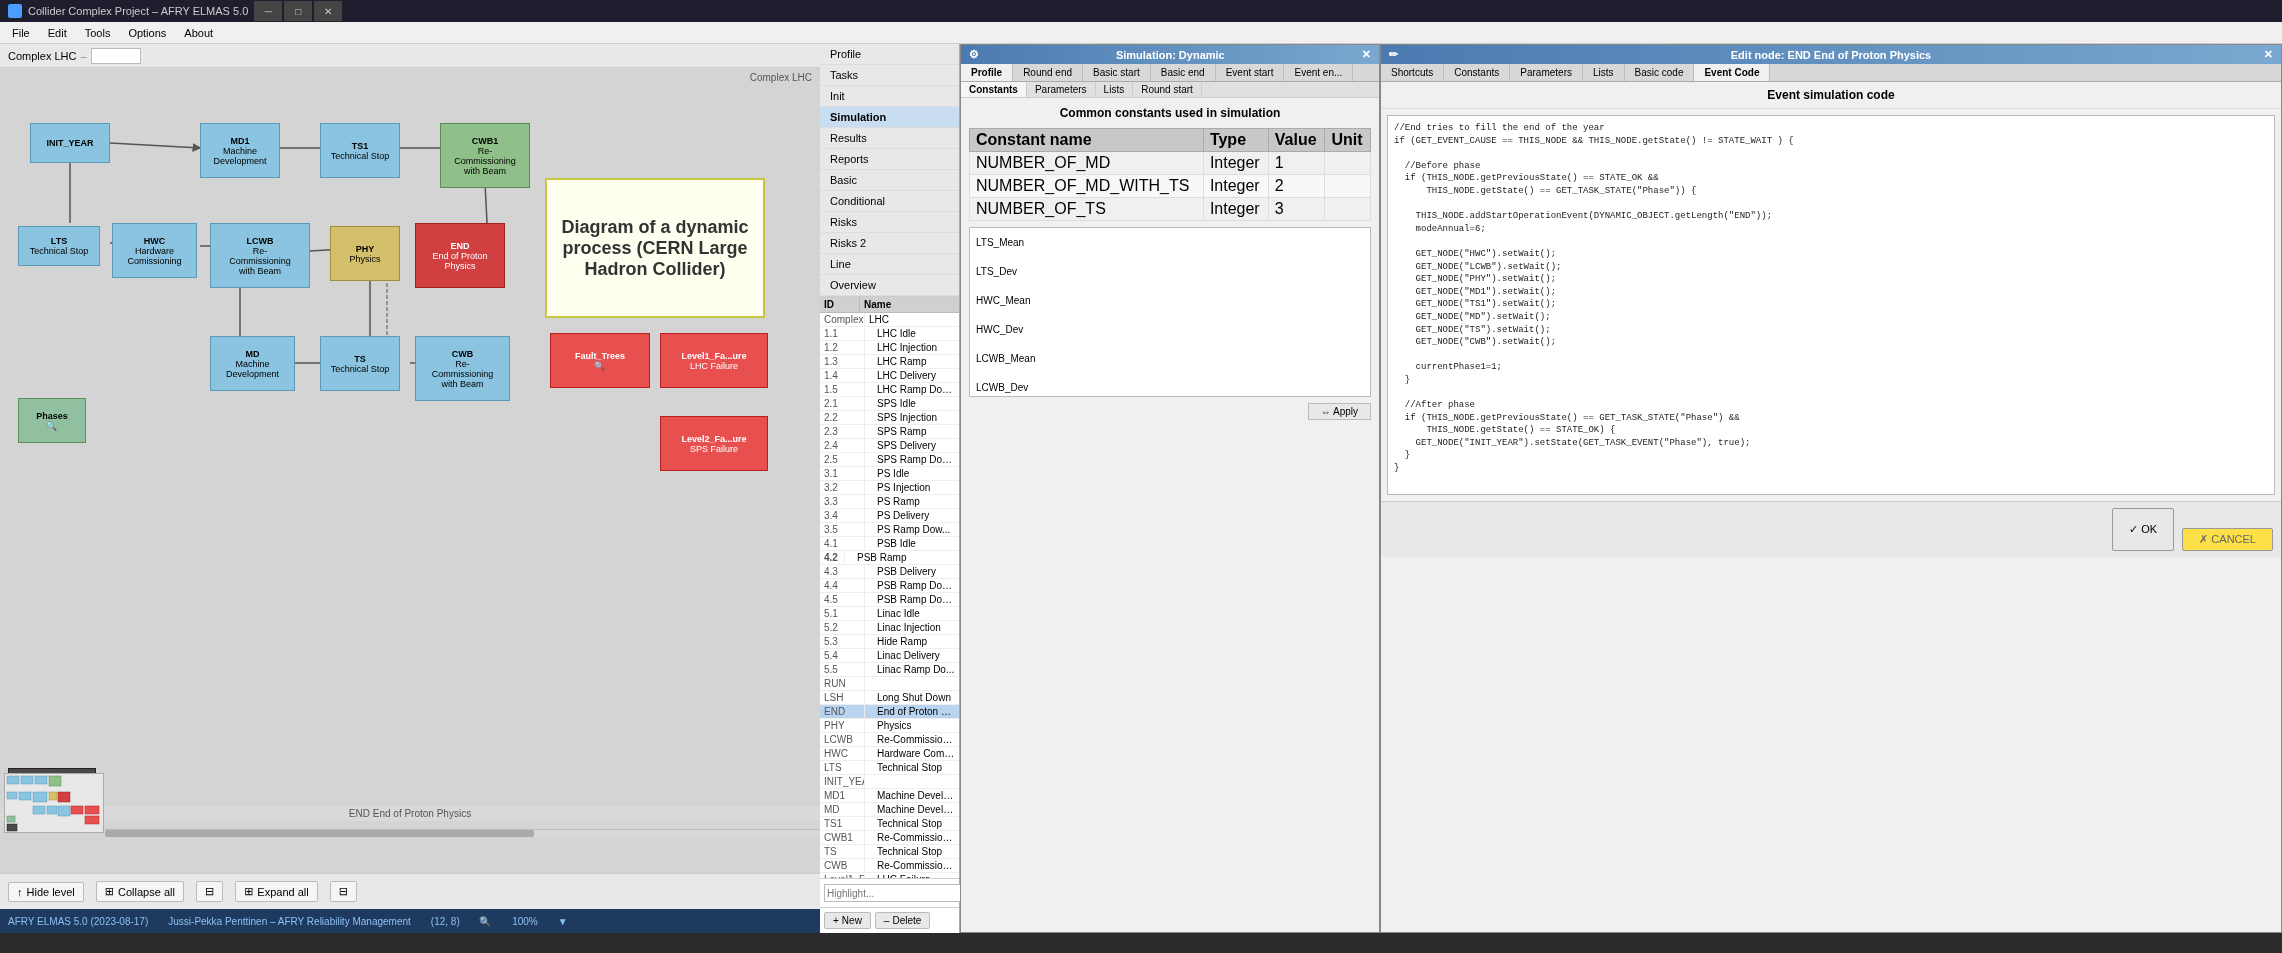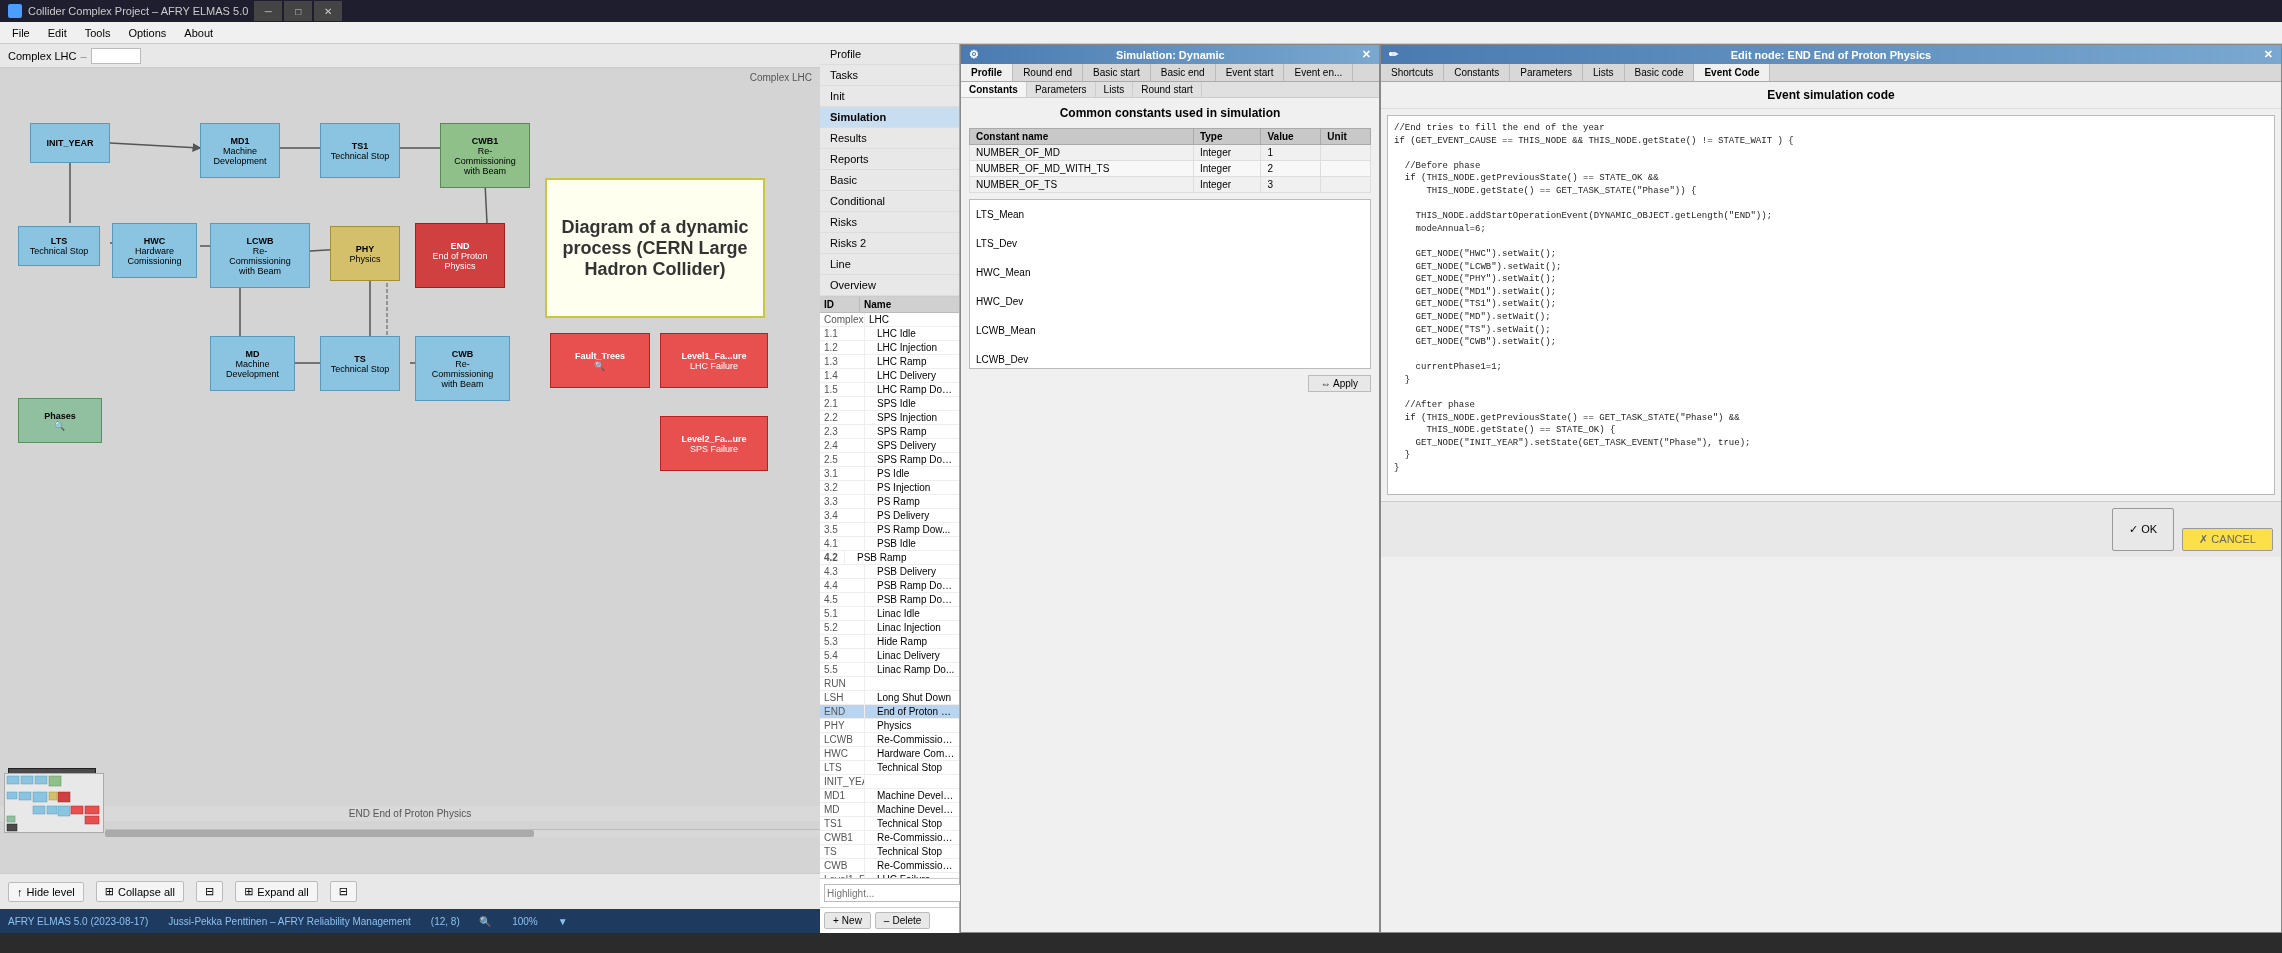--- a/index.html
+++ b/index.html
@@ -169,21 +169,21 @@
     .sim-content-title {
       text-align: center;
       font-weight: bold;
       font-size: 12px;
       margin-bottom: 8px;
     }
 
     .sim-table {
       width: 100%;
       border-collapse: collapse;
-      font-size: 10px;
+      font-size: 16px;
     }
     .sim-table th {
       background: #c8c8c8;
       padding: 2px 6px;
       border: 1px solid #aaa;
       text-align: left;
     }
     .sim-table td {
       padding: 2px 6px;
       border: 1px solid #ddd;
@@ -545,21 +545,21 @@
           <span class="node-sublabel">Technical Stop</span>
         </div>
 
         <div class="node" style="left:415px; top:268px; width:95px; height:65px; background:#8ac4e0; border-color:#5a9ab8;">
           <span class="node-label">CWB</span>
           <span class="node-sublabel">Re-</span>
           <span class="node-sublabel">Commissioning</span>
           <span class="node-sublabel">with Beam</span>
         </div>
 
-        <div class="node phase-node" style="left:18px; top:330px; width:84px; height:45px;">
+        <div class="node phase-node" style="left:18px; top:330px; width:68px; height:45px;">
           <span class="node-label">Phases</span>
           <span style="font-size:9px; cursor:pointer;">🔍</span>
         </div>
 
         <div class="node fault-tree" style="left:550px; top:265px; width:100px; height:55px;">
           <span class="node-label">Fault_Trees</span>
           <span style="font-size:9px; cursor:pointer;">🔍</span>
         </div>
 
         <div class="node level-failure" style="left:660px; top:265px; width:108px; height:55px;">

